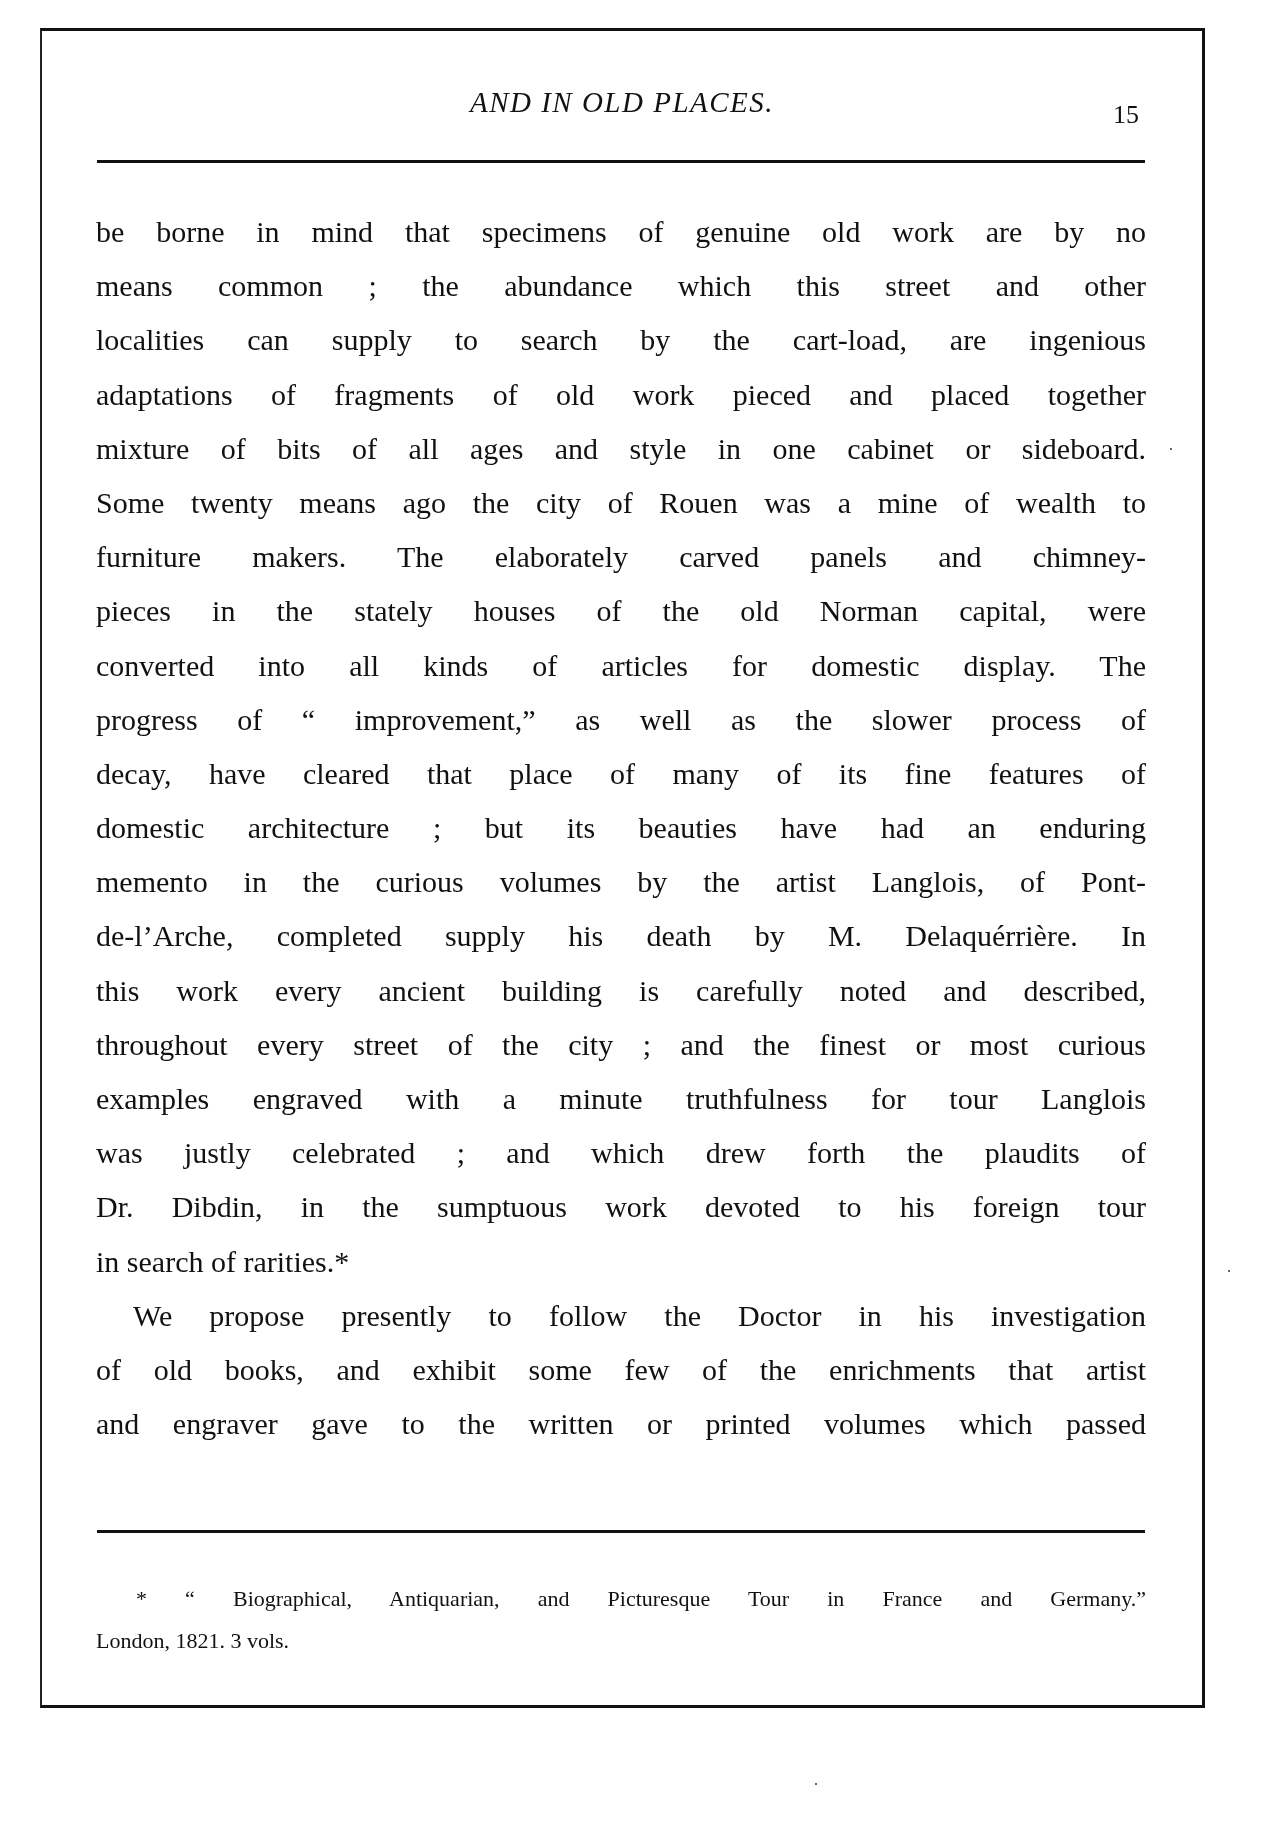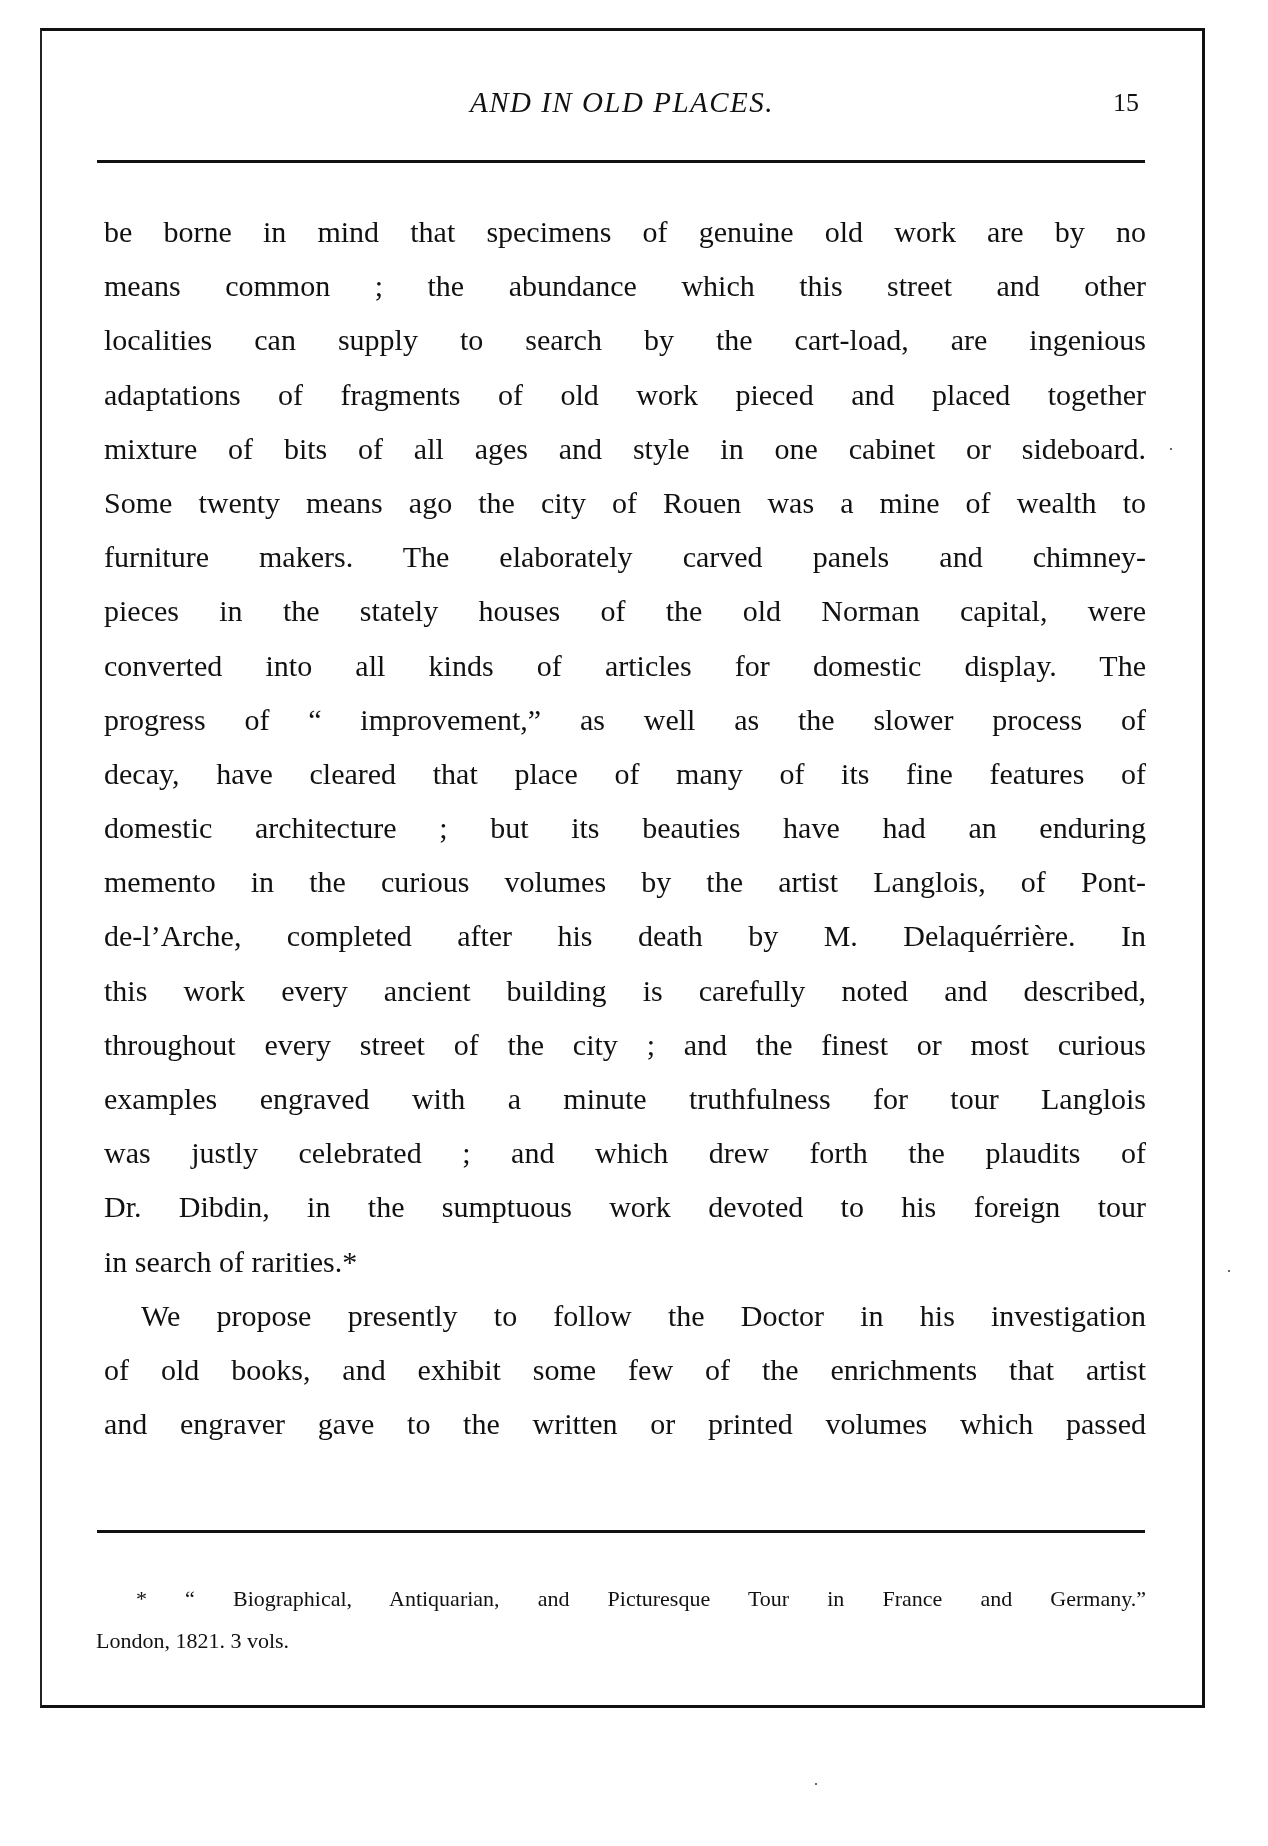--- a/index.html
+++ b/index.html
@@ -40,21 +40,21 @@
       width: 1050px;
       text-align: center;
       font-style: italic;
       font-size: 29px;
       letter-spacing: 1.5px;
       top: 2px;
     }
     .page-number {
       position: absolute;
       right: 8px;
-      top: 4px;
+      top: 16px;
       font-size: 26px;
     }
     .head-rule {
       position: absolute;
       left: 97px;
       top: 160px;
       width: 1048px;
       height: 3px;
       background: #111;
     }
@@ -65,21 +65,20 @@
       width: 1050px;
       font-size: 30px;
       line-height: 54.2px;
     }
     .line {
       display: block;
       height: 54.2px;
       white-space: nowrap;
       text-align: justify;
       text-align-last: justify;
-      margin-left: 8px;
     }
     .line.last {
       text-align-last: left;
     }
     .line.indent {
       padding-left: 37px;
     }
     .foot-rule {
       position: absolute;
       left: 97px;
@@ -132,21 +131,21 @@
   <span class="line">adaptations of fragments of old work pieced and placed together</span>
   <span class="line">mixture of bits of all ages and style in one cabinet or sideboard.</span>
   <span class="line">Some twenty means ago the city of Rouen was a mine of wealth to</span>
   <span class="line">furniture makers. The elaborately carved panels and chimney-</span>
   <span class="line">pieces in the stately houses of the old Norman capital, were</span>
   <span class="line">converted into all kinds of articles for domestic display. The</span>
   <span class="line">progress of “ improvement,” as well as the slower process of</span>
   <span class="line">decay, have cleared that place of many of its fine features of</span>
   <span class="line">domestic architecture ; but its beauties have had an enduring</span>
   <span class="line">memento in the curious volumes by the artist Langlois, of Pont-</span>
-  <span class="line">de-l’Arche, completed after his death by M. Delaquérrière. In</span>
+  <span class="line">de-l’Arche, completed supply his death by M. Delaquérrière. In</span>
   <span class="line">this work every ancient building is carefully noted and described,</span>
   <span class="line">throughout every street of the city ; and the finest or most curious</span>
   <span class="line">examples engraved with a minute truthfulness for tour Langlois</span>
   <span class="line">was justly celebrated ; and which drew forth the plaudits of</span>
   <span class="line">Dr. Dibdin, in the sumptuous work devoted to his foreign tour</span>
   <span class="line last">in search of rarities.*</span>
   <span class="line indent">We propose presently to follow the Doctor in his investigation</span>
   <span class="line">of old books, and exhibit some few of the enrichments that artist</span>
   <span class="line">and engraver gave to the written or printed volumes which passed</span>
 </div>

